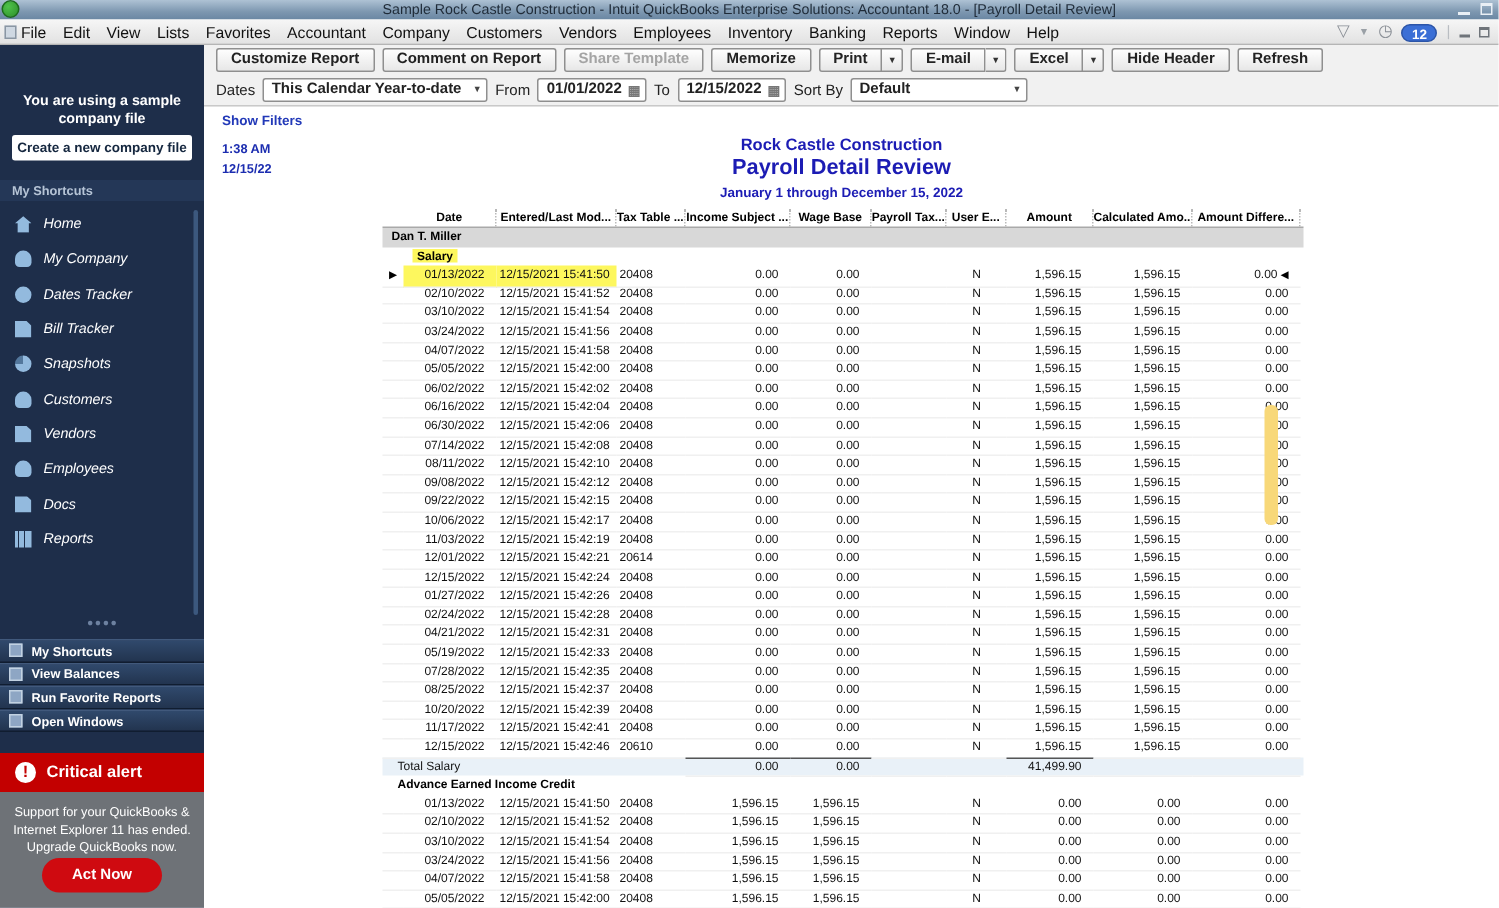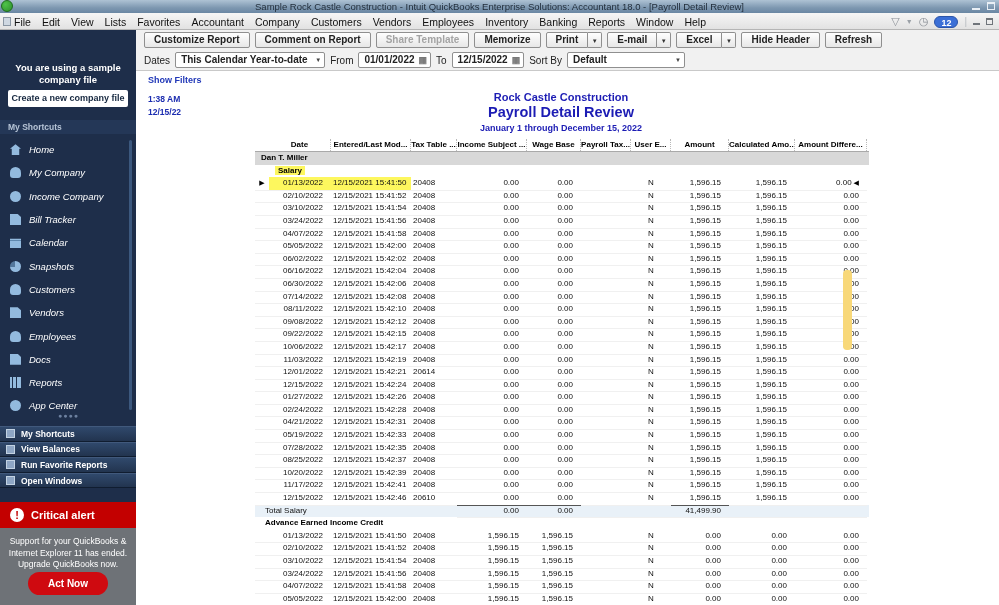--- a/index.html
+++ b/index.html
@@ -175,31 +175,27 @@
       <div class="side-item">
         <div class="sicon home"></div>
         <span class="lbl">Home</span>
       </div>
       <div class="side-item">
         <div class="sicon person"></div>
         <span class="lbl">My Company</span>
       </div>
       <div class="side-item">
         <div class="sicon circ"></div>
-        <span class="lbl">Income Company</span>
+        <span class="lbl">Dates Tracker</span>
       </div>
       <div class="side-item">
         <div class="sicon doc"></div>
         <span class="lbl">Bill Tracker</span>
       </div>
       <div class="side-item">
-        <div class="sicon cal"></div>
-        <span class="lbl">Calendar</span>
-      </div>
-      <div class="side-item">
         <div class="sicon pie"></div>
         <span class="lbl">Snapshots</span>
       </div>
       <div class="side-item">
         <div class="sicon person"></div>
         <span class="lbl">Customers</span>
       </div>
       <div class="side-item">
         <div class="sicon doc"></div>
         <span class="lbl">Vendors</span>
@@ -208,24 +204,20 @@
         <div class="sicon person"></div>
         <span class="lbl">Employees</span>
       </div>
       <div class="side-item">
         <div class="sicon doc"></div>
         <span class="lbl">Docs</span>
       </div>
       <div class="side-item">
         <div class="sicon chart"></div>
         <span class="lbl">Reports</span>
-      </div>
-      <div class="side-item">
-        <div class="sicon circ"></div>
-        <span class="lbl">App Center</span>
       </div>
     </div>
   <div id="side-scroll"></div>
   <div id="resize-dots">●●●●</div>
   <div id="bottom-nav">
       <div class="bnav">
         <div class="bicon"></div>
         <span class="lbl">My Shortcuts</span>
       </div>
       <div class="bnav">

